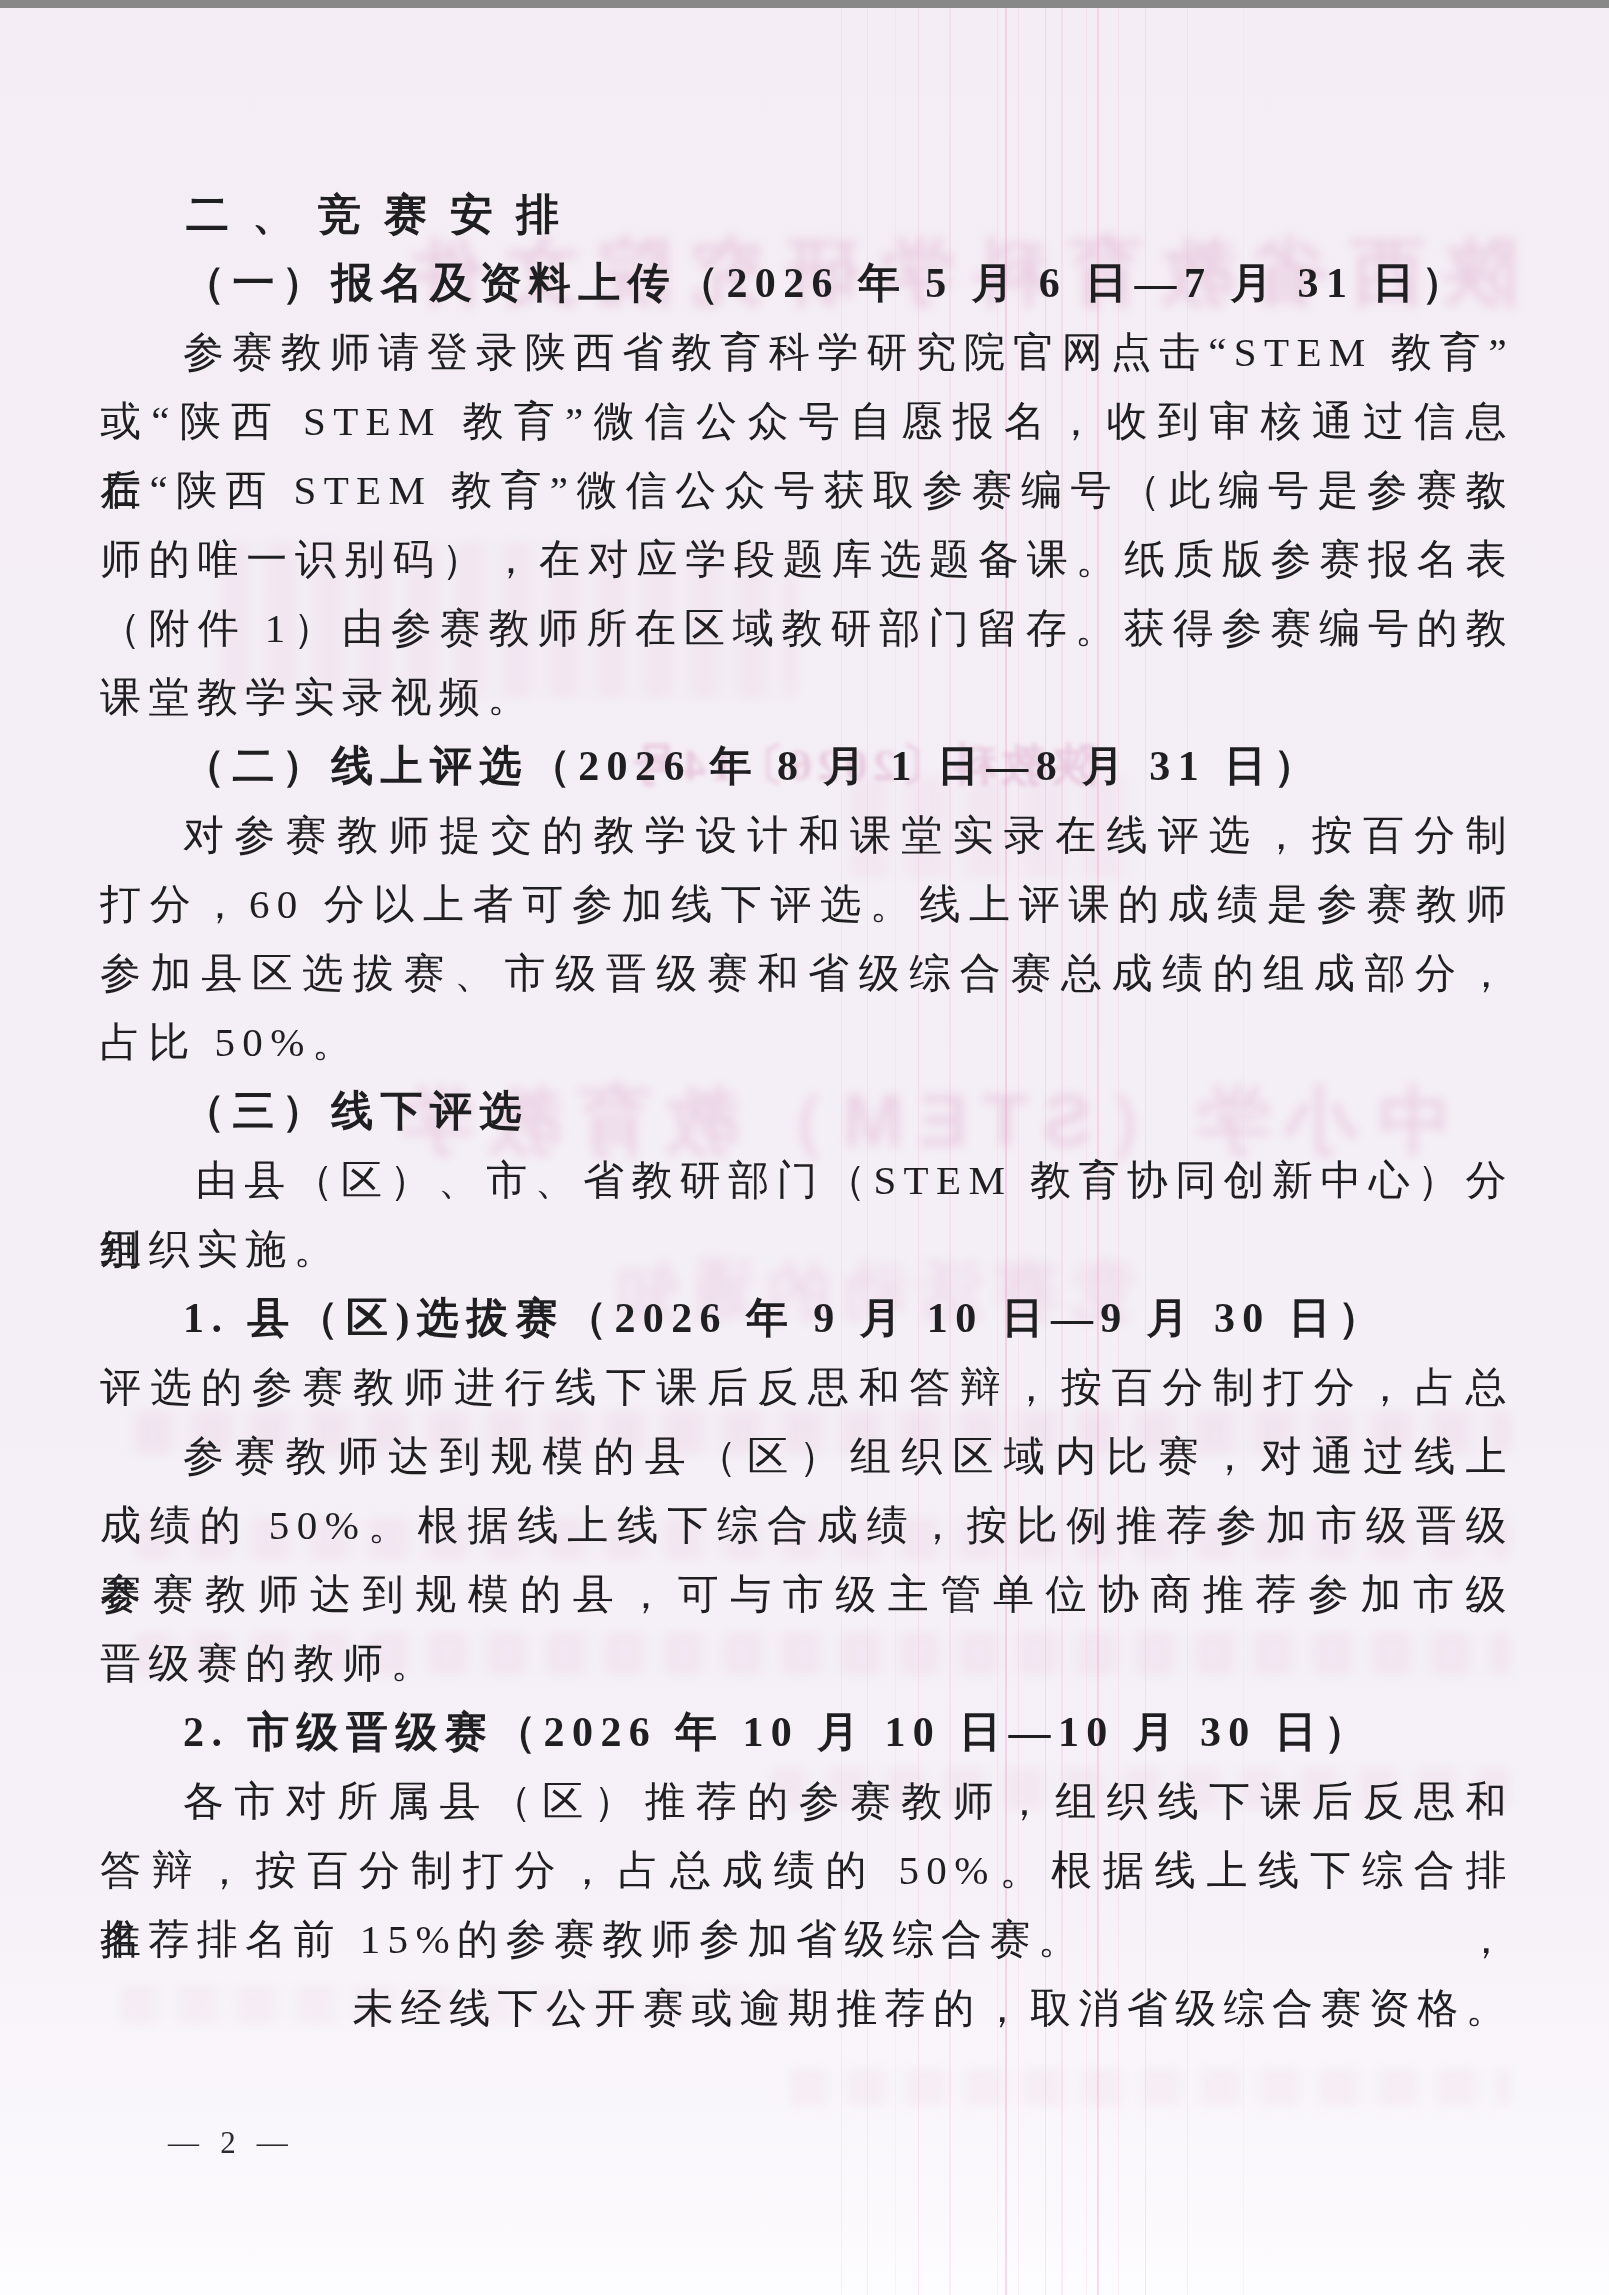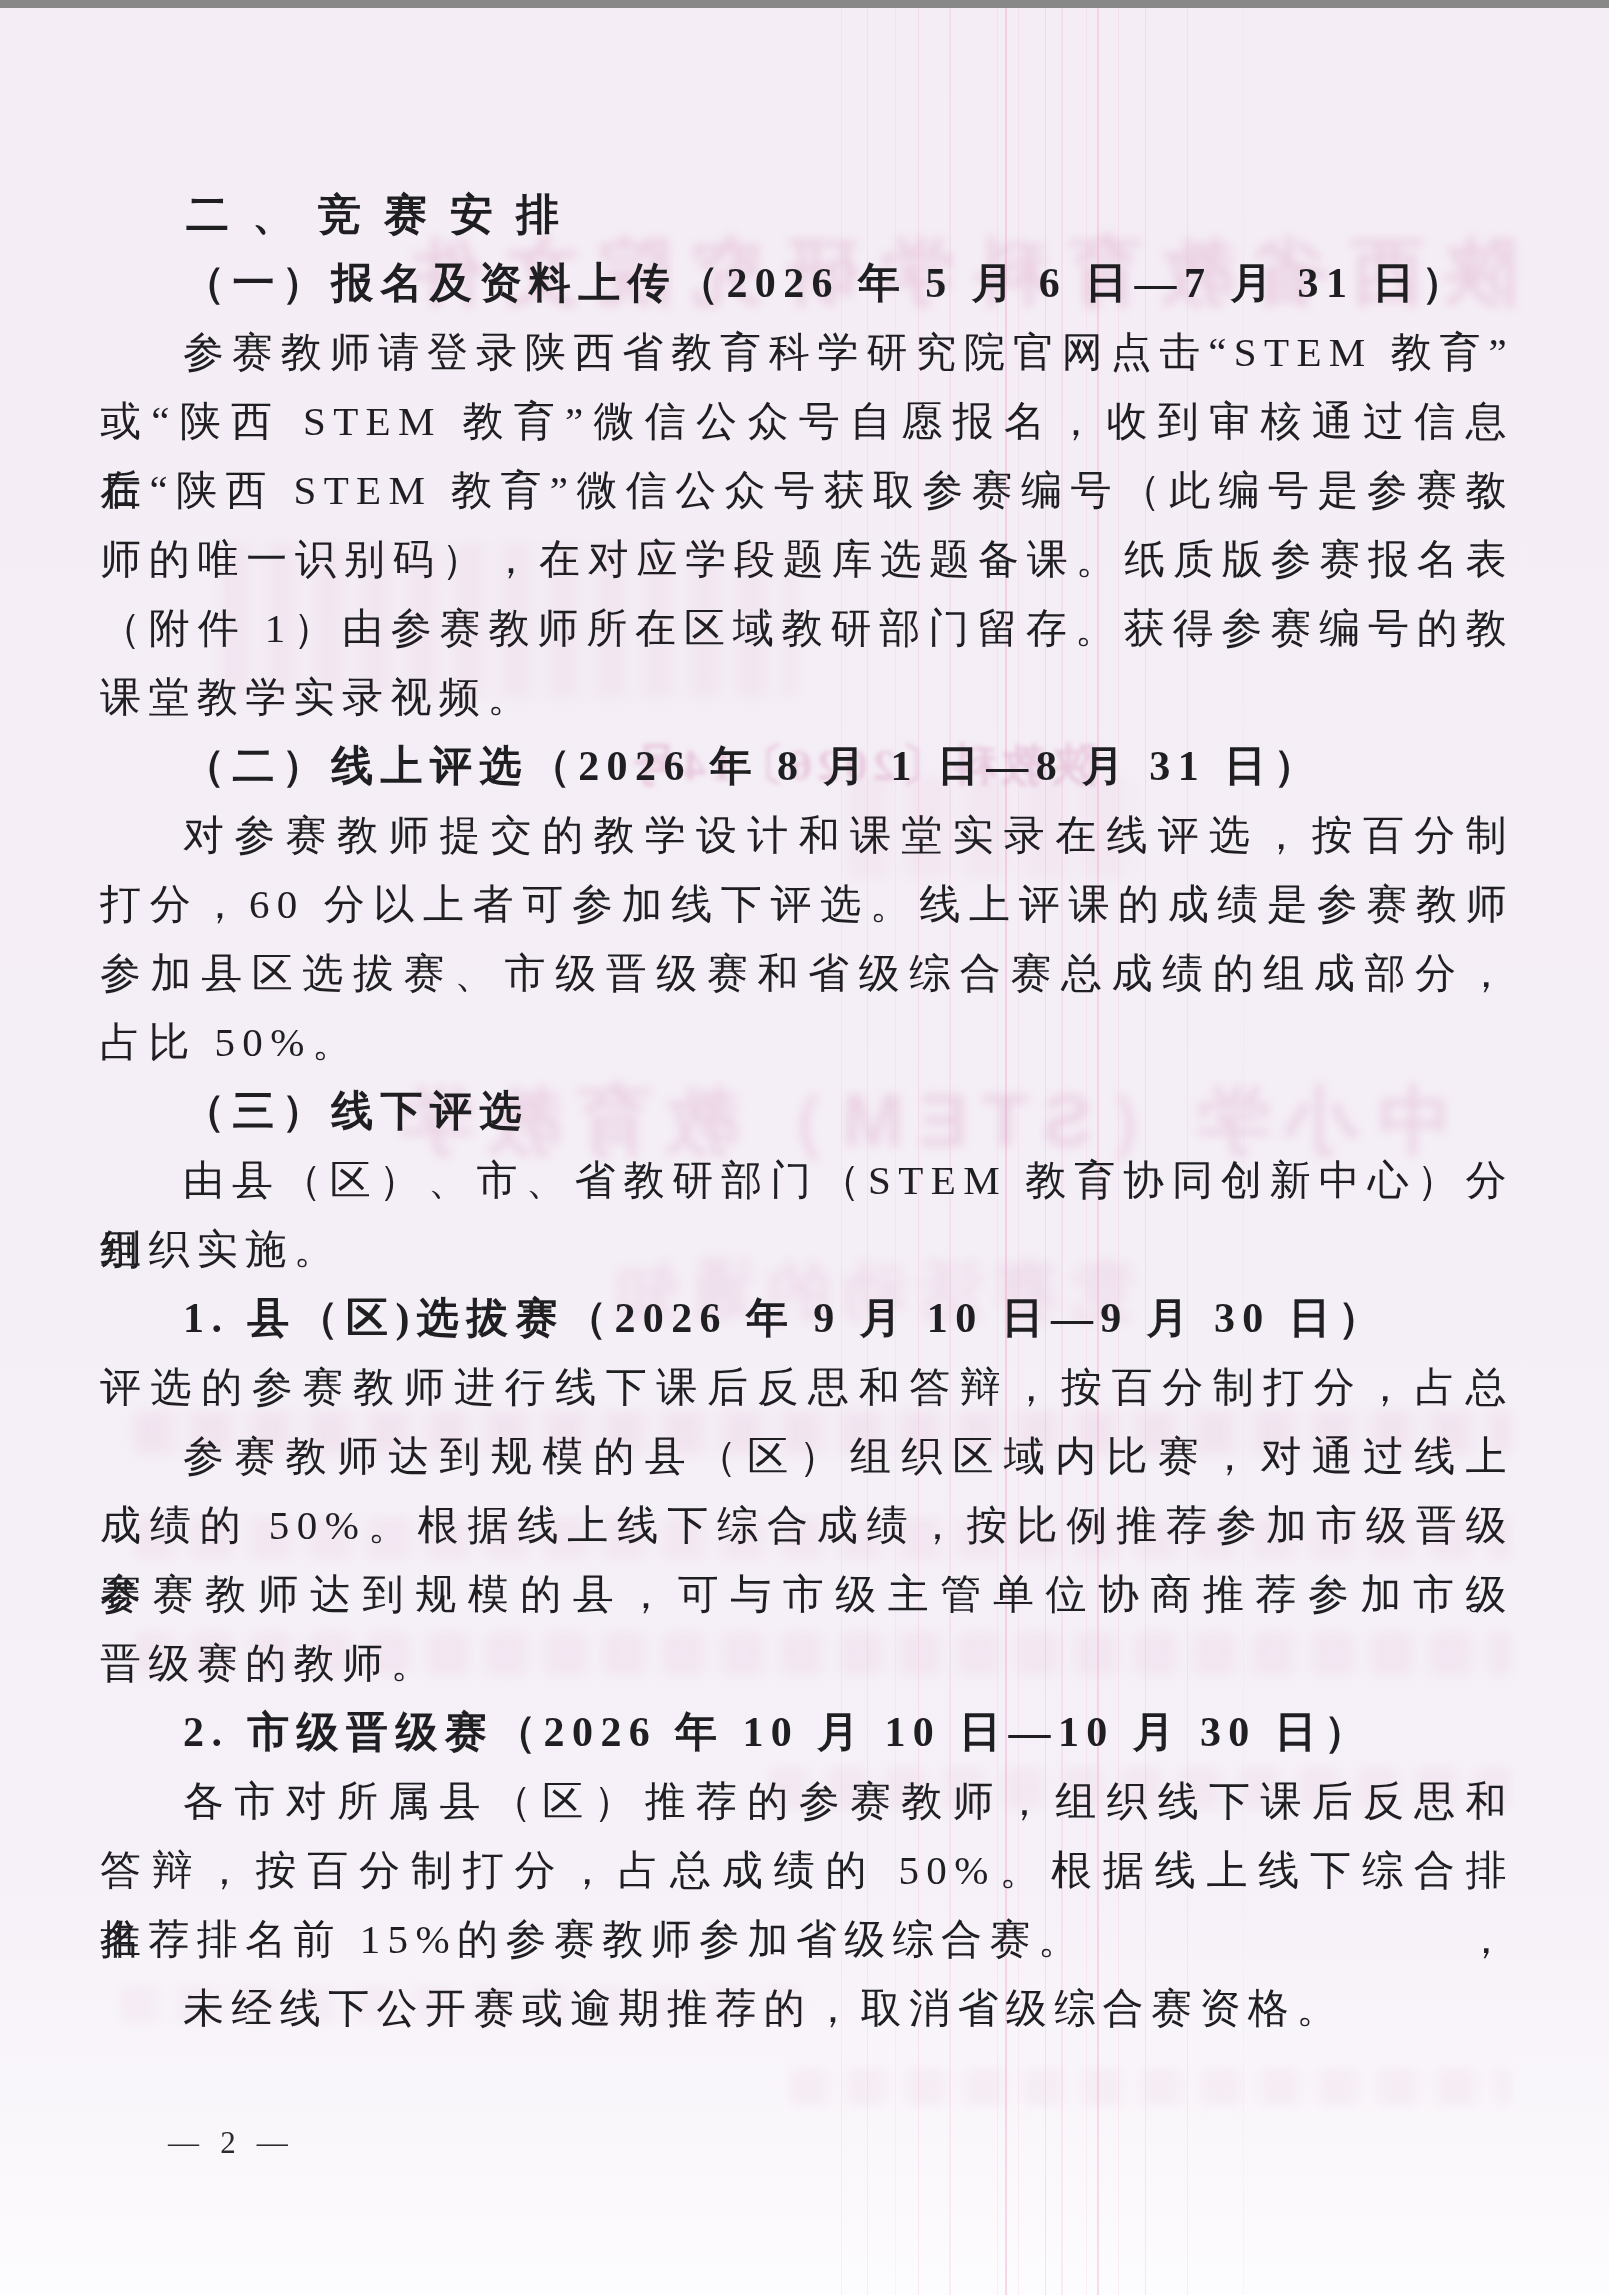--- a/index.html
+++ b/index.html
@@ -48,21 +48,21 @@
   .mf{top:1759px;left:769px;width:742px;opacity:.38;}
   .mg{top:1977px;left:120px;width:682px;height:39px;opacity:.32;}
   .mh{top:2060px;left:789px;width:722px;height:39px;opacity:.38;}
   
   .content{position:absolute;left:100px;top:172px;width:1414px;}
   .line{
     height:69px;line-height:69px;
     font-size:41px;letter-spacing:7.4px;
   }
   .just{text-align:justify;text-align-last:justify;}
-  .indent{text-indent:83px;}
+  .indent{text-indent:83px;text-align:right;}
   .heading{font-weight:700;text-indent:83px;font-size:42px;}
   .sec-title{
     font-weight:700;text-indent:86px;font-size:43px;letter-spacing:23px;
     font-family:"Liberation Sans","DejaVu Sans",sans-serif;
   }
   .page-number{
     position:absolute;left:168px;top:2117px;
     font-size:31px;letter-spacing:6.7px;color:#2b2b2e;
     font-family:"Liberation Serif","DejaVu Serif",serif;
   }

